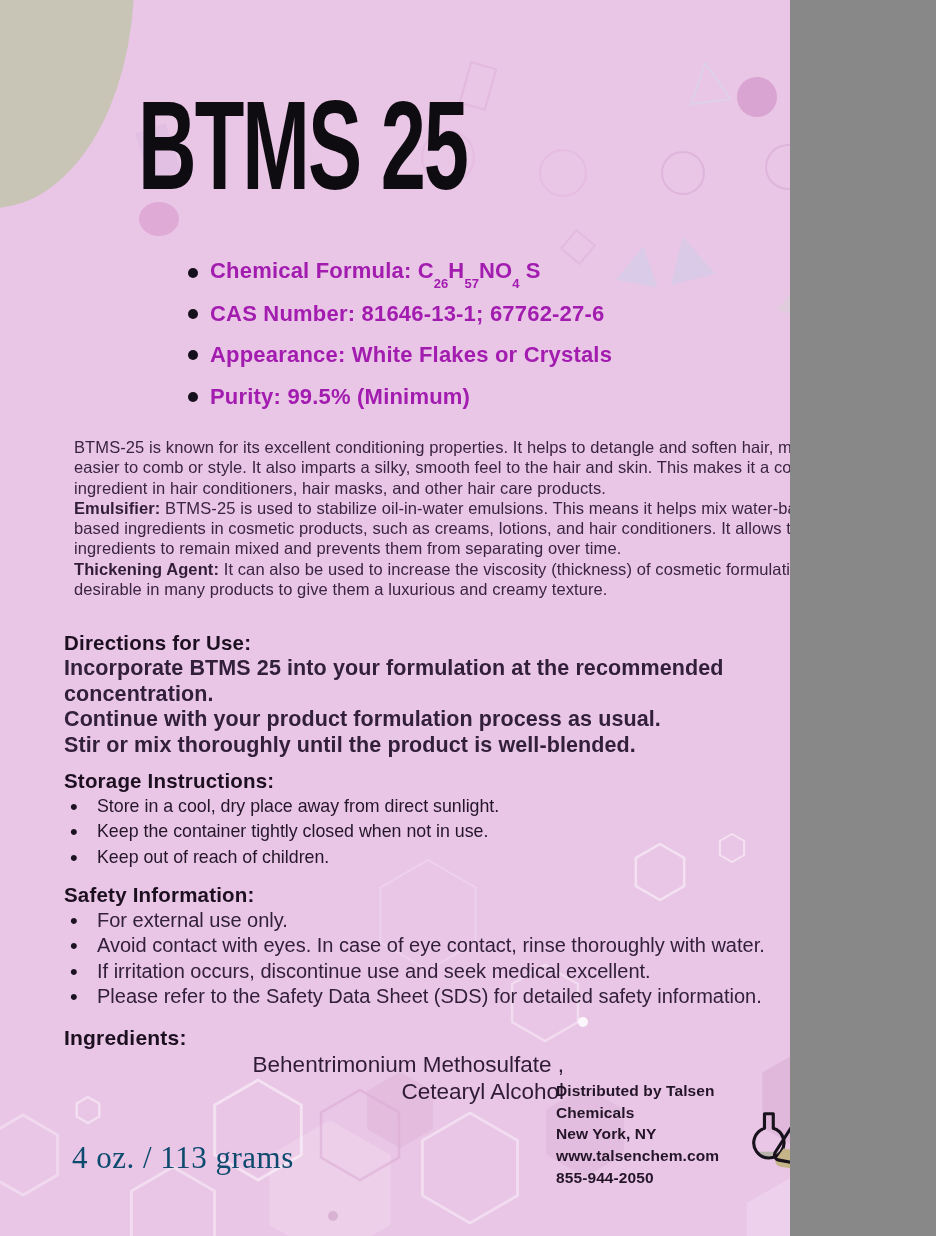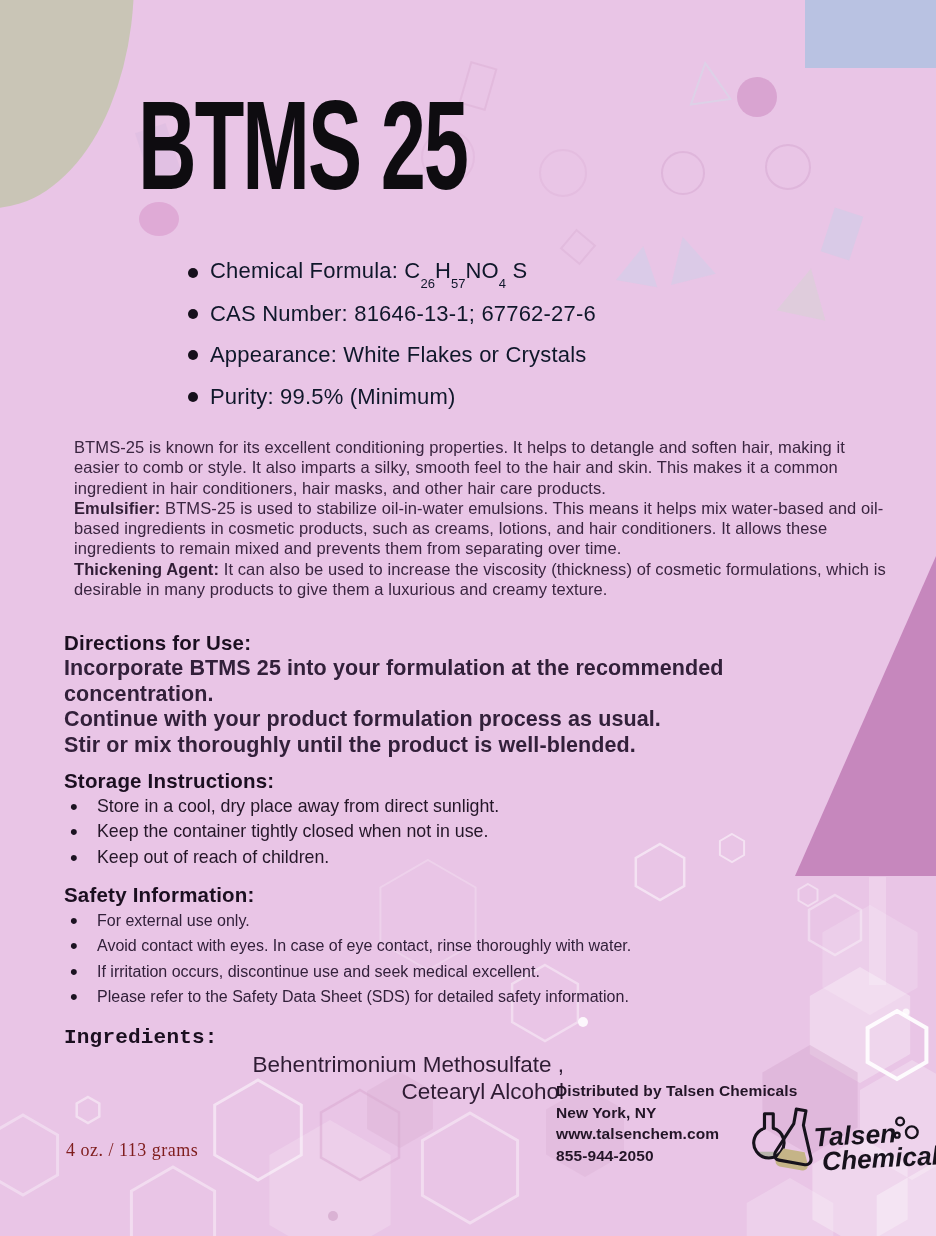--- a/index.html
+++ b/index.html
@@ -1,36 +1,36 @@
 <!DOCTYPE html>
 <html><head>
 <meta charset="utf-8">
 <style>
   html,body{margin:0;padding:0;background:#888;}
   .canvas{
-    position:relative; width:936px; height:1236px; overflow:hidden;
+    position:relative; width:790px; height:1236px; overflow:hidden;
     background:#e9c5e6;
     font-family:"Liberation Sans", sans-serif;
     color:#2e1b33;
   }
   .deco{position:absolute;left:0;top:0;width:936px;height:1236px;}
 
   
   .title{
     position:absolute; left:138px; top:83px;
     font-size:123px; line-height:123px; font-weight:900;
     letter-spacing:-3px; color:#0e0c10; white-space:nowrap;
     transform:scale(0.66,1.02); transform-origin:left top;
   }
 
   
   .specs{position:absolute; left:188px; top:252px;}
   .spec-item{
     display:flex; align-items:center; height:41.3px;
-    font-size:22px; font-weight:400; letter-spacing:.2px; color:#0f172a;
+    font-size:22px; font-weight:700; letter-spacing:.2px; color:#a21caf;
     white-space:nowrap;
   }
   .spec-dot{width:10px;height:10px;border-radius:50%;background:#16101c;margin-right:12px;flex:0 0 auto;}
   .spec-text sub{font-size:13px; position:relative; bottom:-4px; letter-spacing:0;}
 
   
   .desc{
     position:absolute; left:66px; top:437px; width:812px;
     font-size:16.5px; line-height:20.3px; letter-spacing:.1px; color:#3a2540;margin-left:8px;
   }
@@ -40,29 +40,29 @@
   .sec-heading{font-size:20.5px; font-weight:700; color:#1b0f20; line-height:26px; letter-spacing:.2px;}
   .directions{position:absolute; left:64px; top:630px; width:742px;}
   .dir-line{font-size:21.5px; line-height:25.5px; color:#32203a; letter-spacing:.1px;font-weight:bold;}
 
   .storage{position:absolute; left:64px; top:768px; width:800px;}
   .b-item{display:flex; line-height:25.3px;}
   .b-item::before{content:"\2022"; font-size:22px; width:14px; margin-left:6px; margin-right:13px; color:#1c1322; flex:0 0 auto;}
   .storage .b-item{font-size:17.8px; color:#241628; font-weight:500;}
 
   .safety{position:absolute; left:64px; top:882px; width:830px;}
-  .safety .b-item{font-size:16px; color:#32203a;}
+  .safety .b-item{font-size:20px; color:#32203a;}
 
   .ingredients{position:absolute; left:64px; top:1024px; width:500px;}
-  .ingredients .sec-heading{line-height:27px; font-size:21px;font-family:Liberation Mono, monospace;}
+  .ingredients .sec-heading{line-height:27px; font-size:21px;}
   .ing-line{font-size:22.5px; line-height:27px; color:#2f1c34;text-align:right;}
 
   .net-weight{
-    position:absolute; left:66px; top:1140px;
-    font-family:"Liberation Serif", serif; font-size:18px; color:#7f1d1d; letter-spacing:.5px;
+    position:absolute; left:72px; top:1140px;
+    font-family:"Liberation Serif", serif; font-size:31px; color:#0c4a6e; letter-spacing:.5px;
   }
 
   .distributor{position:absolute; left:556px; top:1080px;}
   .dist-line{font-size:15.5px; font-weight:700; line-height:21.7px; color:#231527; letter-spacing:.1px;}
 
   .logo{position:absolute; left:744px; top:1102px;}
 </style>
 </head>
 <body>
 

